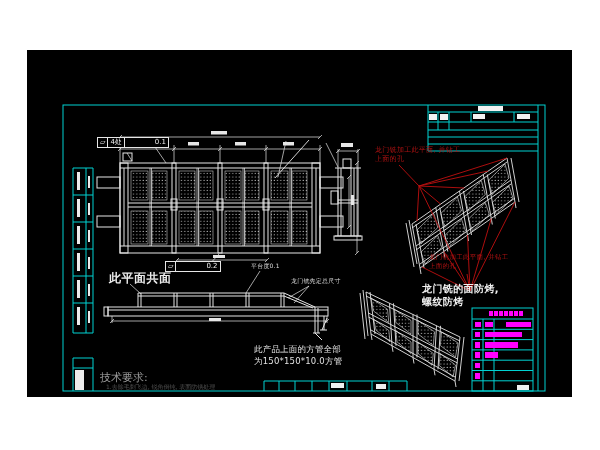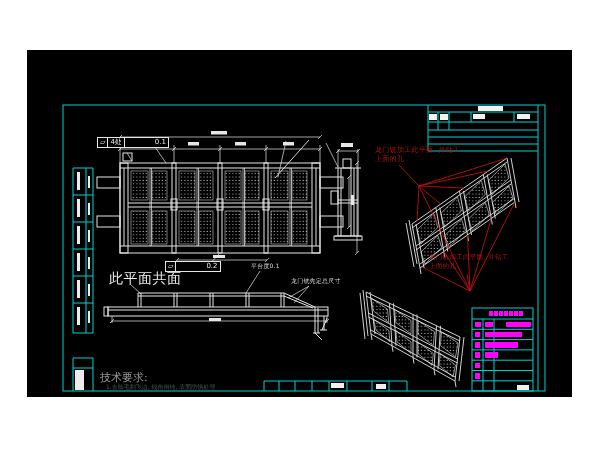--- a/index.html
+++ b/index.html
@@ -22,21 +22,21 @@
   #canvas{
     position:absolute;left:27px;top:50px;width:545px;height:347px;
     background:var(--canvas);
   }
   #linework{position:absolute;left:0;top:0;}
   .txt{position:absolute;white-space:nowrap;}
   .red-note{color:var(--red-text);font-size:7px;line-height:9px;letter-spacing:.3px;}
   .white-note{color:#f0f0f0;font-size:10px;line-height:13px;font-weight:bold;letter-spacing:.4px;}
   .tube-note{color:#e2e2e2;font-size:8.5px;line-height:12px;letter-spacing:.2px;}
   .small-label{color:#dcdcdc;font-size:6px;line-height:7px;letter-spacing:.2px;}
-  .mid-label{color:#ececec;font-size:14px;line-height:9px;font-weight:normal;letter-spacing:.5px;}
+  .mid-label{color:#ececec;font-size:12px;line-height:9px;font-weight:bold;letter-spacing:.5px;}
   .tech-title{color:var(--gray-text);font-size:11px;line-height:8px;}
   .tech-item{color:var(--dim-text);font-size:6px;line-height:7px;}
   .gdt{
     position:absolute;display:flex;height:11px;box-sizing:border-box;
     border:1px solid var(--line-white);background:#000;color:#efefef;
     font-size:7px;line-height:9px;
   }
   .gdt span{display:block;padding:0 2px;border-right:1px solid var(--line-white);}
   .gdt span:last-child{border-right:none;margin-left:28px;}
   #parts-bars{position:absolute;left:445px;top:258px;width:61px;height:83px;}
@@ -423,21 +423,29 @@
 
   <div class="txt red-note" style="left:348px;top:96px;">
     <div>龙门铣加工此平面, 并钻工</div>
     <div>上面的孔</div>
   </div>
   <div class="txt red-note" style="left:402px;top:203px;font-size:6.5px;line-height:8.5px;">
     <div>龙门铣加工此平面, 并钻工</div>
     <div>上面的孔</div>
   </div>
 
-
+  <div class="txt white-note" style="left:395px;top:232px;">
+    <div>龙门铣的面防烤,</div>
+    <div>螺纹防烤</div>
+  </div>
+
+  <div class="txt tube-note" style="left:227px;top:293px;">
+    <div>此产品上面的方管全部</div>
+    <div>为150*150*10.0方管</div>
+  </div>
 
   <div class="txt tech-title" style="left:73px;top:324px;">技术要求:</div>
   <div class="txt tech-item" style="left:79px;top:333px;">1.去除毛刺飞边, 锐角倒钝, 表面防锈处理</div>
 
   <div id="parts-bars">
       <div class="bar" style="left: 17px; top: 3px; width: 3.8px; height: 5px;"></div>
       <div class="bar" style="left: 22px; top: 3px; width: 3.8px; height: 5px;"></div>
       <div class="bar" style="left: 27px; top: 3px; width: 3.8px; height: 5px;"></div>
       <div class="bar" style="left: 32px; top: 3px; width: 3.8px; height: 5px;"></div>
       <div class="bar" style="left: 37px; top: 3px; width: 3.8px; height: 5px;"></div>

